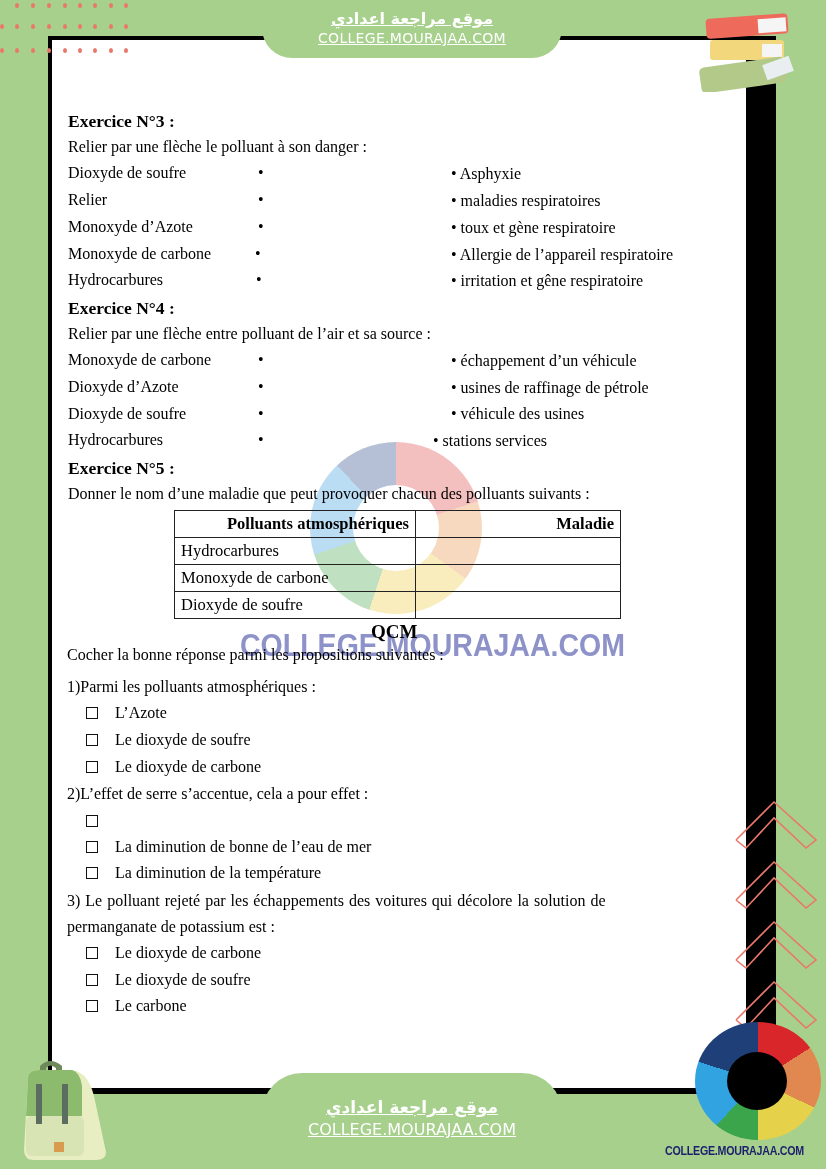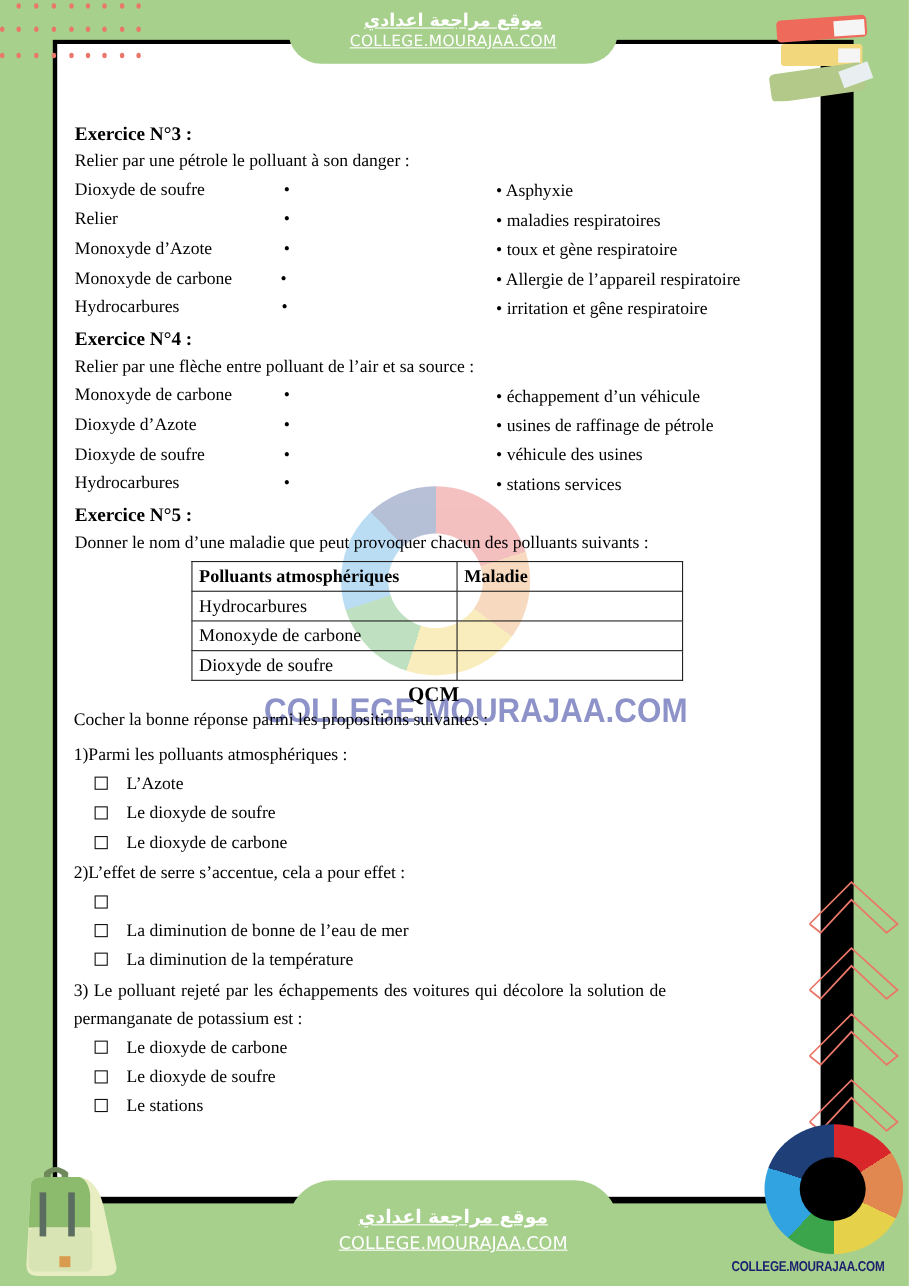--- a/index.html
+++ b/index.html
@@ -16,21 +16,21 @@
   .tab-top .ar, .tab-bot .ar { font-family:"DejaVu Sans", sans-serif; font-weight:bold; text-decoration:underline; }
   .tab-top .ar { font-size:16px; margin-top:9px; line-height:20px; }
   .tab-top .url { font-family:"DejaVu Sans", sans-serif; font-size:14px; text-decoration:underline; letter-spacing:0.3px; line-height:18px; }
   .tab-bot { position:absolute; left:262px; top:1073px; width:300px; height:96px; background:#a7d08c; border-radius:40px 40px 0 0; text-align:center; color:#fff; }
   .tab-bot .ar { font-size:17px; margin-top:22px; line-height:24px; }
   .tab-bot .url { font-family:"DejaVu Sans", sans-serif; font-size:16px; text-decoration:underline; line-height:22px; }
   .line { position:absolute; white-space:nowrap; }
   .bold { font-weight:bold; }
   table.t5 { position:absolute; left:174px; top:510px; width:447px; border-collapse:collapse; font-size:16.5px; }
   table.t5 td, table.t5 th { border:1px solid #222; height:26px; padding:0 6px; text-align:left; font-weight:normal; }
-  table.t5 th { font-weight:bold; text-align:left;margin-top:40px; }
+  table.t5 th { font-weight:bold; text-align:right;margin-top:40px; }
   .chk { display:inline-block; width:10px; height:10px; border:1.5px solid #111; margin-right:17px; vertical-align:-1px; }
   .watermark { position:absolute; left:240px; top:628px; font-family:"Liberation Sans", sans-serif; font-weight:bold; font-size:31px; color:#7a7fc0; opacity:0.85; letter-spacing:0px; transform:scaleX(0.92); transform-origin:left; }
   .wm-ring { position:absolute; left:310px; top:442px; width:172px; height:172px; border-radius:50%; opacity:0.35; background:conic-gradient(#e24b4b 0 20%, #e79548 20% 35%, #f0c944 35% 55%, #49a94f 55% 70%, #3b9fe0 70% 88%, #2f4a8a 88% 100%); }
   .wm-ring::after { content:""; position:absolute; left:43px; top:43px; width:86px; height:86px; border-radius:50%; background:#fff; }
   .chevrons { position:absolute; left:734px; top:790px; width:86px; height:250px; }
   .logo-ring { position:absolute; left:695px; top:1022px; width:126px; height:118px; border-radius:50%; background:conic-gradient(#d8262a 0 16%, #e08850 16% 32%, #e5d14a 32% 50%, #3aa54a 50% 62%, #31a3e0 62% 80%, #1e3f78 80% 100%); }
   .logo-ring::after { content:""; position:absolute; left:32px; top:30px; width:60px; height:58px; border-radius:50%; background:#000; }
   .logo-text { position:absolute; left:665px; top:1143px; font-family:"Liberation Sans", sans-serif; font-weight:bold; font-size:13px; color:#1c1f6e; transform:scaleX(0.82); transform-origin:left; letter-spacing:-0.3px; }
   .books { position:absolute; left:698px; top:10px; width:104px; height:82px; }
   .bag { position:absolute; left:10px; top:1056px; width:100px; height:106px; }
@@ -85,21 +85,21 @@
   <rect x="12" y="30" width="74" height="20" rx="3" fill="#f2d77c"></rect>
   <rect x="64" y="34" width="20" height="13" fill="#f5f5f5"></rect>
   <rect x="2" y="52" width="86" height="26" rx="5" fill="#b3c98a" transform="rotate(-8 45 65)"></rect>
   <rect x="66" y="50" width="28" height="16" fill="#e9eef0" transform="rotate(-20 80 58)"></rect>
 </svg>
 
 <div class="wm-ring"></div>
 
 <div>
   <div class="line bold" style="left:68px;top:111px;font-size:17.5px">Exercice N°3 :</div>
-  <div class="line" style="left:68px;top:138px">Relier par une pétrole le polluant  à son danger :</div>
+  <div class="line" style="left:68px;top:138px">Relier par une flèche le polluant  à son danger :</div>
 
   <div class="line" style="left:68px;top:164px">Dioxyde de soufre</div>
   <div class="line" style="left:68px;top:191px">Relier</div>
   <div class="line" style="left:68px;top:218px">Monoxyde d’Azote</div>
   <div class="line" style="left:68px;top:245px">Monoxyde de carbone</div>
   <div class="line" style="left:68px;top:271px">Hydrocarbures</div>
 
   <div class="line" style="left:258px;top:164px">•</div>
   <div class="line" style="left:258px;top:191px">•</div>
   <div class="line" style="left:258px;top:218px">•</div>
@@ -123,21 +123,21 @@
   <div class="line" style="left:68px;top:431px">Hydrocarbures</div>
 
   <div class="line" style="left:258px;top:351px">•</div>
   <div class="line" style="left:258px;top:378px">•</div>
   <div class="line" style="left:258px;top:405px">•</div>
   <div class="line" style="left:258px;top:431px">•</div>
 
   <div class="line" style="left:451px;top:352px">• échappement d’un véhicule</div>
   <div class="line" style="left:451px;top:379px">• usines de raffinage de pétrole</div>
   <div class="line" style="left:451px;top:405px">• véhicule des usines</div>
-  <div class="line" style="left:451px;top:432px">• stations services</div>
+  <div class="line" style="left:433px;top:432px">• stations services</div>
 </div>
 
 <div>
   <div class="line bold" style="left:68px;top:458px;font-size:17.5px">Exercice N°5 :</div>
   <div class="line" style="left:68px;top:485px">Donner le nom d’une maladie que peut  provoquer chacun des polluants suivants :</div>
 </div>
 
 <table class="t5">
   <tbody>
       <tr>
@@ -172,21 +172,21 @@
 
   <div class="line" style="left:67px;top:785px">2)L’effet de serre s’accentue, cela a pour effet :</div>
   <div class="line" style="left:86px;top:812px"><span class="chk"></span></div>
   <div class="line" style="left:86px;top:838px"><span class="chk"></span><span>La diminution de bonne de l’eau de mer</span></div>
   <div class="line" style="left:86px;top:864px"><span class="chk"></span><span>La diminution de la température</span></div>
 
   <div class="line" style="left:67px;top:892px;word-spacing:1px">3) Le polluant  rejeté  par  les  échappements des voitures  qui décolore la solution  de</div>
   <div class="line" style="left:67px;top:918px">permanganate de potassium est :</div>
   <div class="line" style="left:86px;top:944px"><span class="chk"></span><span>Le dioxyde de carbone</span></div>
   <div class="line" style="left:86px;top:971px"><span class="chk"></span><span>Le dioxyde de soufre</span></div>
-  <div class="line" style="left:86px;top:997px"><span class="chk"></span><span>Le stations</span></div>
+  <div class="line" style="left:86px;top:997px"><span class="chk"></span><span>Le carbone</span></div>
 </div>
 
 <svg class="chevrons" viewBox="0 0 86 250" fill="none" stroke="#e9776a" stroke-width="1.6">
   <polyline points="2,50 40,12 82,50 72,58 40,28 12,58 2,50"></polyline>
   <polyline points="2,110 40,72 82,110 72,118 40,88 12,118 2,110"></polyline>
   <polyline points="2,170 40,132 82,170 72,178 40,148 12,178 2,170"></polyline>
   <polyline points="2,230 40,192 82,230 72,238 40,208 12,238 2,230"></polyline>
 </svg>
 
 <div class="tab-bot">

